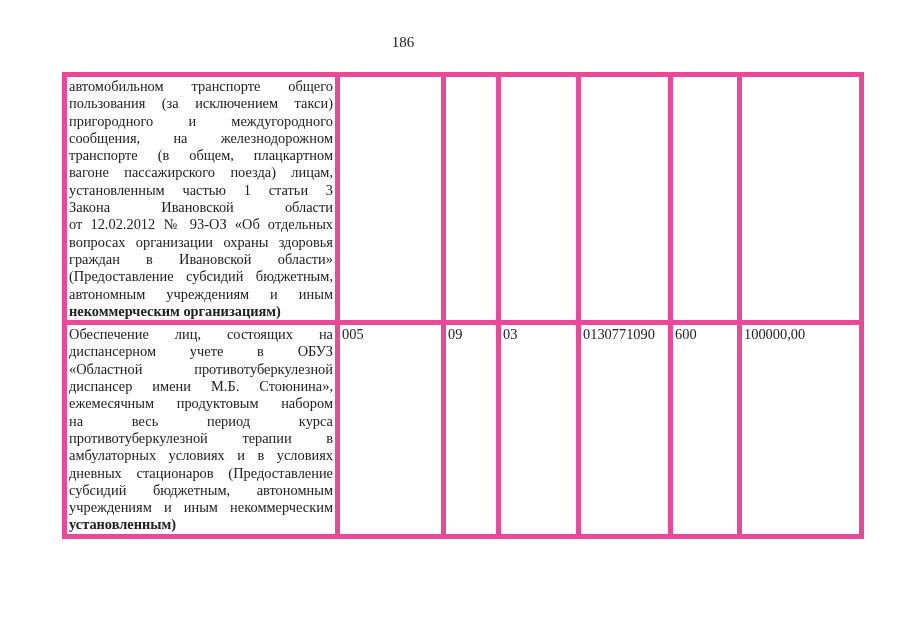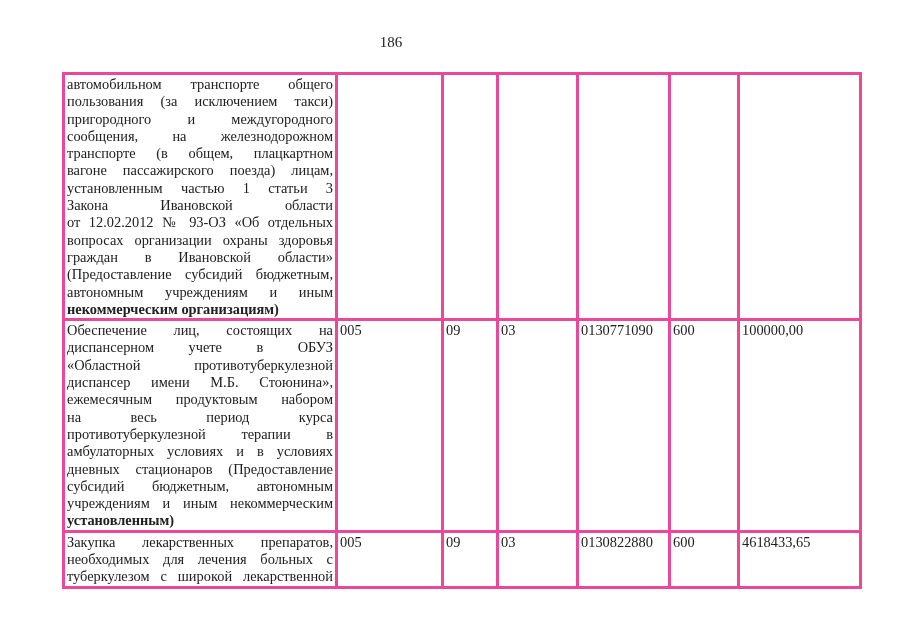--- a/index.html
+++ b/index.html
@@ -6,35 +6,35 @@
   body {
     width: 905px; height: 640px;
     background: #ffffff;
     font-family: "Liberation Serif", serif;
     color: #202020;
     position: relative;
     overflow: hidden;
   }
   .page-number {
     position: absolute;
-    top: 34px; left: 0; width: 782px;
+    top: 34px; left: 12px; width: 782px;
     text-align: center;
     font-size: 15px;
   }
   table.budget {
     position: absolute;
     left: 62px; top: 72px;
     width: 797px;
     border-collapse: collapse;
     table-layout: fixed;
     border: 1px solid #3a3a3a;
     border-top-width: 2px;
   }
   table.budget td {
-    border: 3px solid #ec4899;
+    border: 5px solid #ec4899;
     vertical-align: top;
     font-size: 14.4px;
     line-height: 17.3px;
     padding: 1px 2px 0 2px;
     overflow: hidden;
   }
   td.desc { padding-left: 8px; padding-right: 2px; }
   td.num  { text-align: left; }
   tr.r0 { height: 246px; }
   tr.r1 { height: 209px; }
@@ -97,27 +97,14 @@
           <div class="jl">учреждениям и иным некоммерческим</div>
           <div class="ll">установленным)</div>
         </td>
       <td class="num">005</td>
       <td class="num">09</td>
       <td class="num">03</td>
       <td class="num">0130771090</td>
       <td class="num">600</td>
       <td class="num">100000,00</td>
     </tr>
-    <tr class="r2">
-      <td class="desc">
-          <div class="jl">Закупка лекарственных препаратов,</div>
-          <div class="jl">необходимых для лечения больных с</div>
-          <div class="jl">туберкулезом с широкой лекарственной</div>
-        </td>
-      <td class="num">005</td>
-      <td class="num">09</td>
-      <td class="num">03</td>
-      <td class="num">0130822880</td>
-      <td class="num">600</td>
-      <td class="num">4618433,65</td>
-    </tr>
   </tbody>
 </table>
 
 </body></html>

